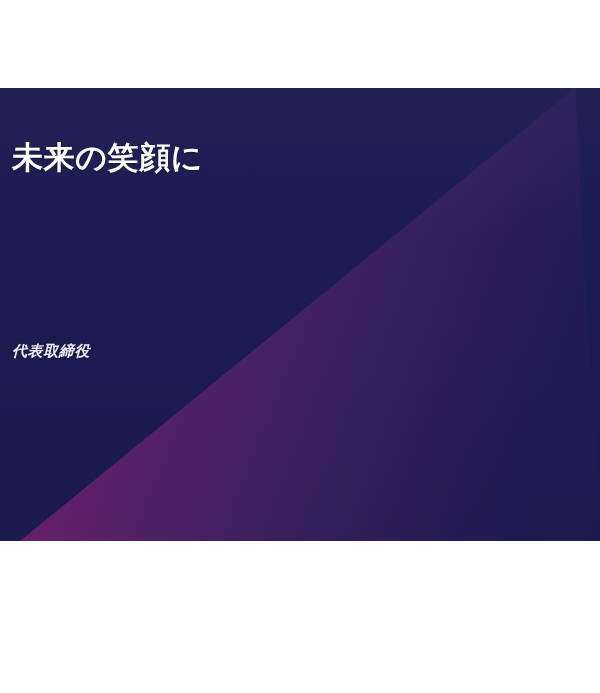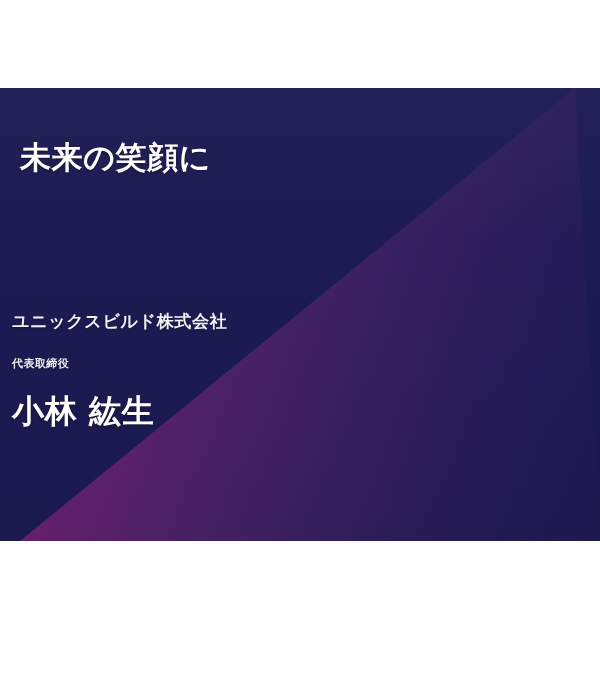--- a/index.html
+++ b/index.html
@@ -63,21 +63,21 @@
   }
 
   .hero-content {
     position: absolute;
     inset: 0;
   }
 
   
   .headline {
     position: absolute;
-    left: 20px;
+    left: 12px;
     color: #ffffff;
     font-family: "DejaVu Serif", "Liberation Serif", serif;
     font-weight: 700;
     font-size: 31px;
     line-height: 1;
     letter-spacing: 0.02em;
     white-space: nowrap;
     text-shadow: 0 1px 2px rgba(0,0,0,0.35);
   }
   .headline-1 { top: 33px; }
@@ -93,29 +93,30 @@
     font-size: 17px;
     line-height: 1;
     letter-spacing: 0.04em;
     white-space: nowrap;
     text-shadow: 0 1px 2px rgba(0,0,0,0.30);
   }
 
   .job-title {
     position: absolute;
     left: 12px;
-    top: 270px;
+    top: 256px;
     color: #eeeef4;
     font-family: "DejaVu Serif", "Liberation Serif", serif;
     font-weight: 700;
-    font-size: 11px;
+    font-size: 15px;
     line-height: 1;
     letter-spacing: 0.04em;
     white-space: nowrap;
     text-shadow: 0 1px 2px rgba(0,0,0,0.30);
+    font-style: italic;
   }
 
   .person-name {
     position: absolute;
     left: 12px;
     top: 307px;
     color: #ffffff;
     font-family: "DejaVu Serif", "Liberation Serif", serif;
     font-weight: 700;
     font-size: 32px;
@@ -144,24 +145,22 @@
   <section class="hero">
 
     <div class="hero-wedge"></div>
     <div class="hero-sheen"></div>
 
     <div class="hero-content">
 
       <h1 class="headline headline-1">未来の笑顔に</h1>
 
 
-      <div class="company">ユニックスビルド株式会社</div>
 
       <div class="job-title">代表取締役</div>
 
-      <div class="person-name">小林 紘生</div>
 
     </div>
   </section>
 
   <div class="spacer-bottom"></div>
 
 </div>
 
 </body></html>

